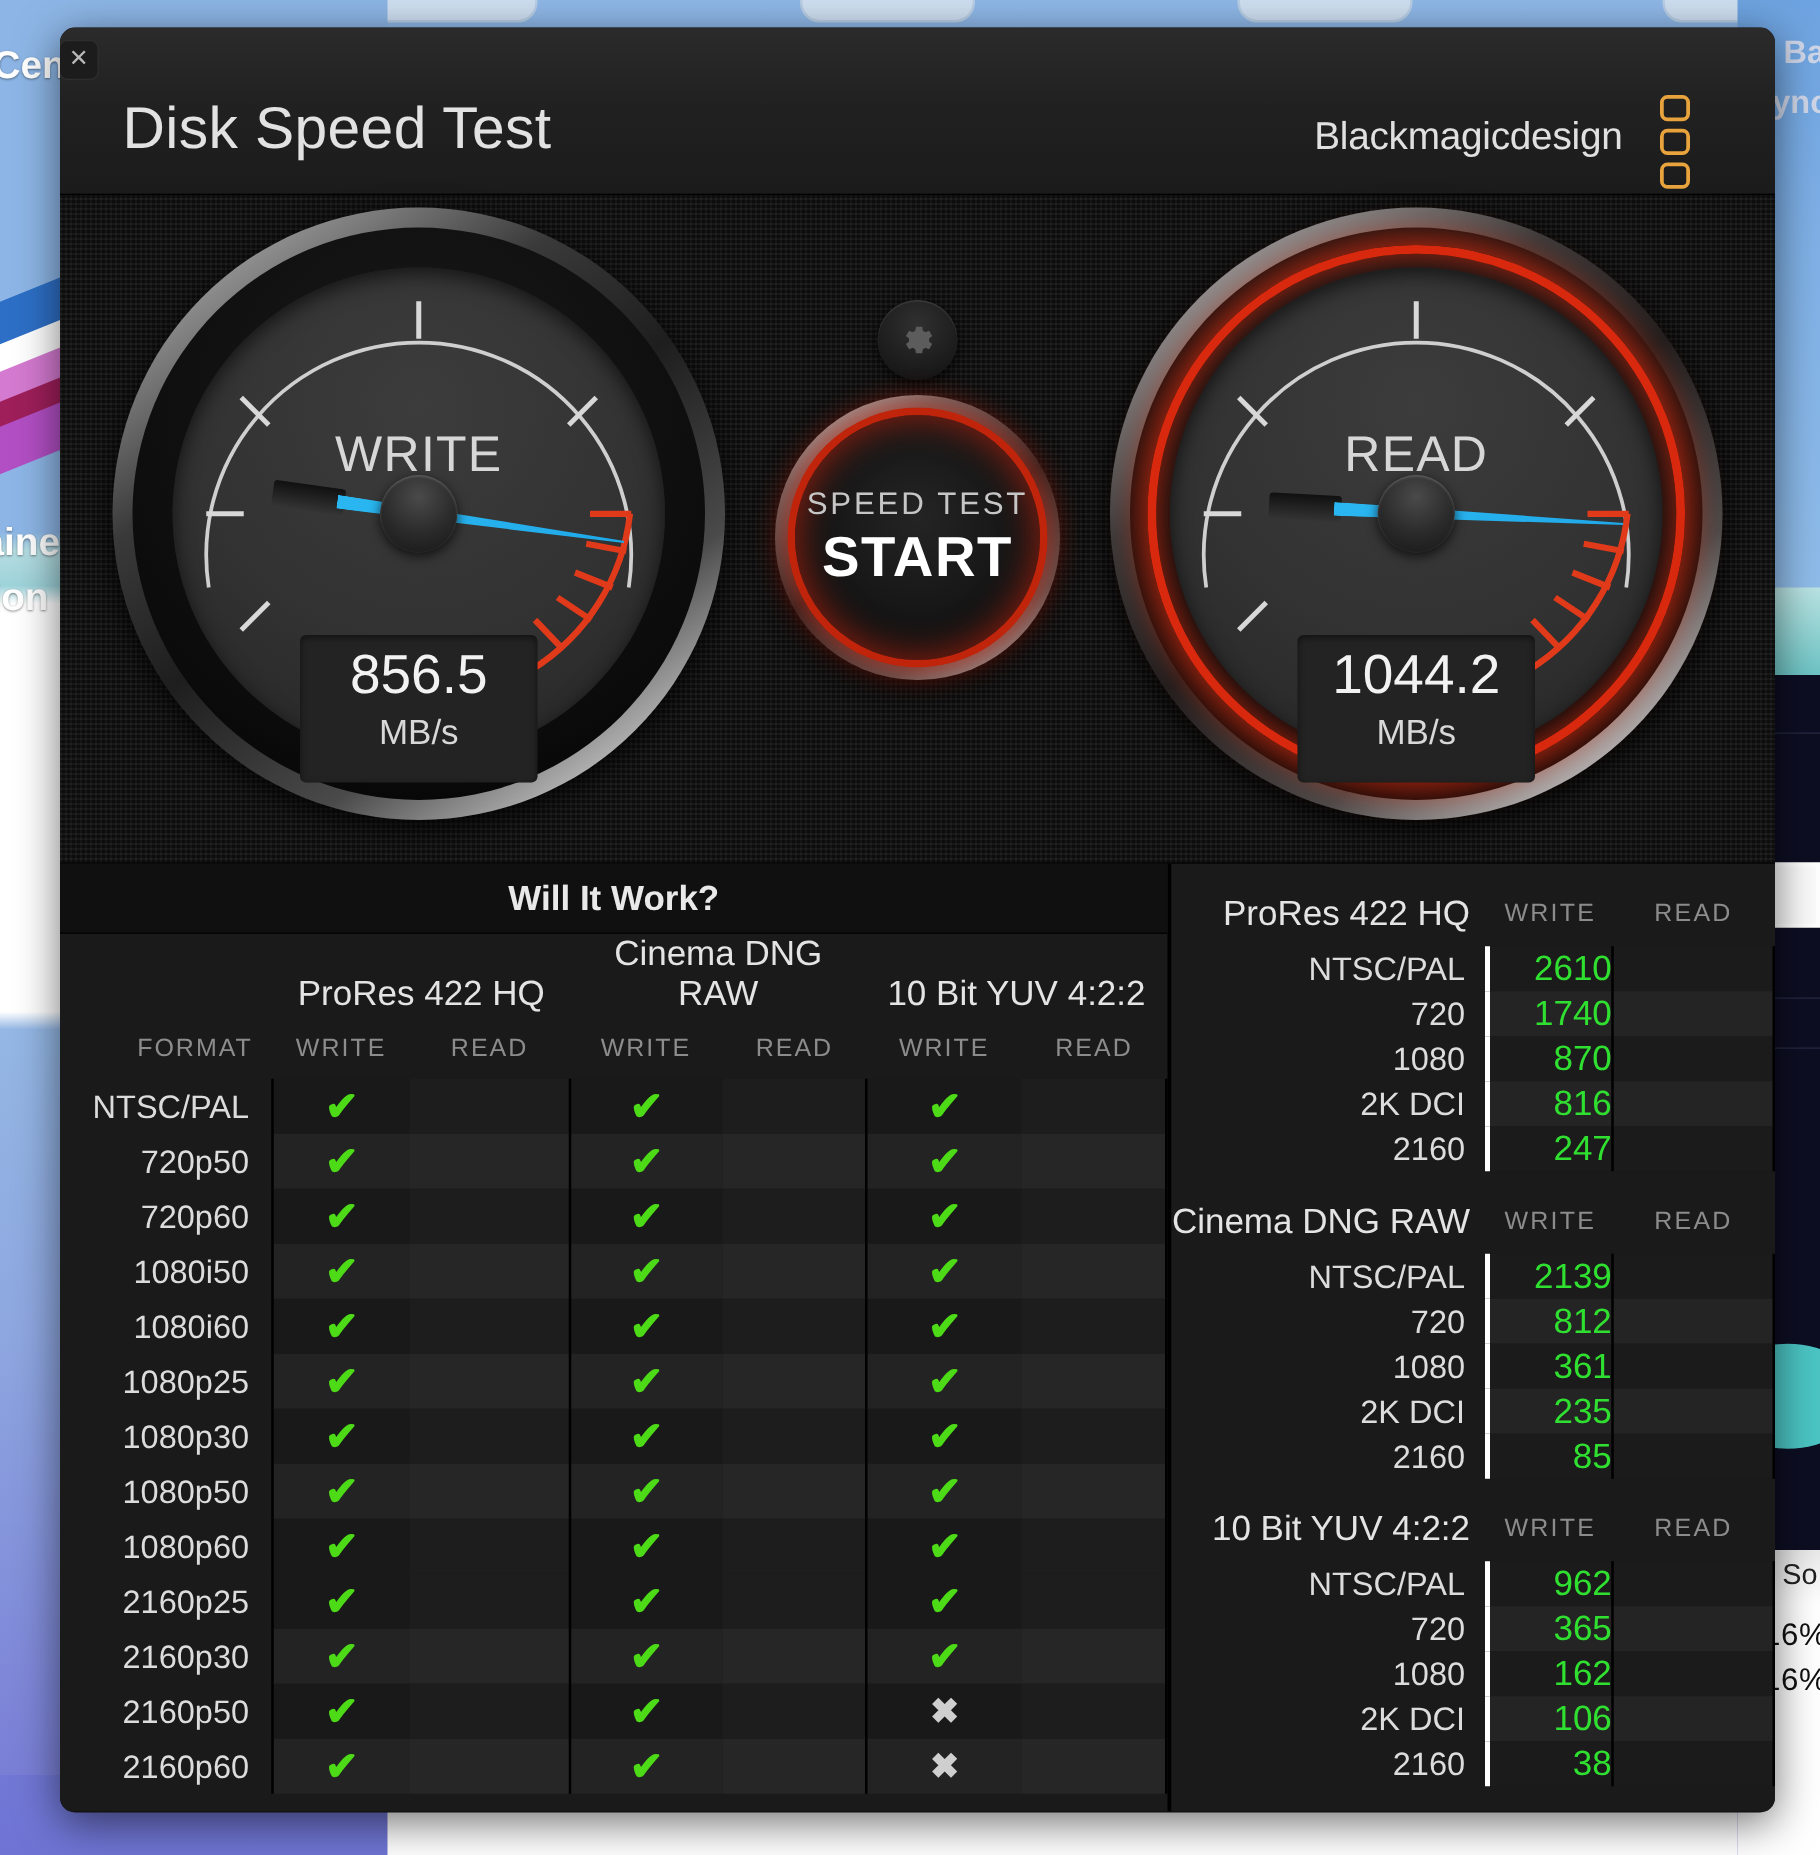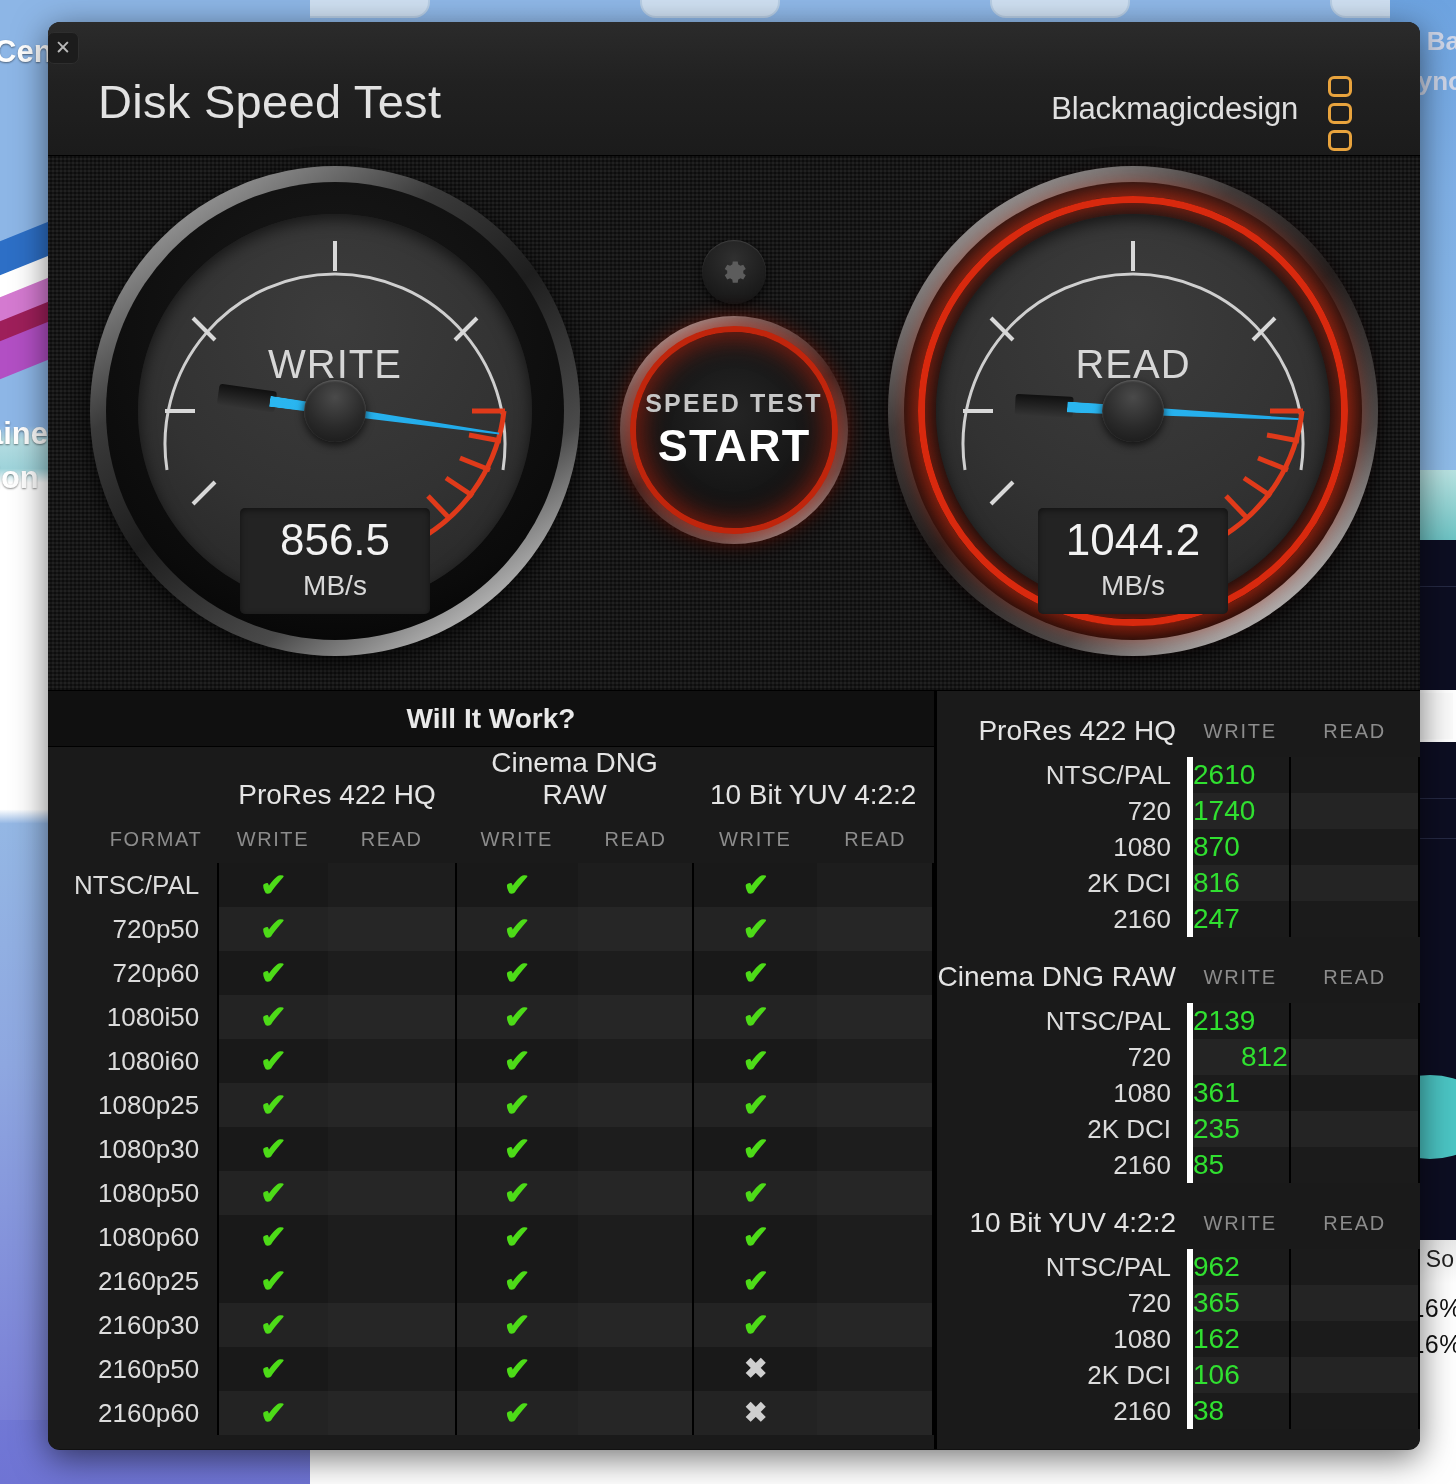--- a/index.html
+++ b/index.html
@@ -237,21 +237,21 @@
     color: #d7d7d7;
     letter-spacing: 1px;
   }
   .g-readout {
     position: absolute;
     left: 50%; top: 294px;
     transform: translateX(-50%);
     width: 190px;
     background: #232323;
     border-radius: 5px;
-    padding: 10px 0 12px;
+    padding: 10px 0 24px;
     text-align: center;
     box-shadow: inset 0 2px 6px rgba(0,0,0,.5);
   }
   .g-value {
     font-size: 44px;
     font-weight: 500;
     color: #f2f2f2;
     line-height: 1;
   }
   .g-unit {
@@ -315,21 +315,21 @@
     border-radius: 50%;
     background: radial-gradient(circle at 50% 42%, #242424 0%, #141414 60%, #090909 100%);
     border: 6px solid #c0250c;
     box-shadow:
       0 0 22px 5px rgba(215,40,16,.6),
       inset 0 0 24px 6px rgba(215,40,16,.5);
     display: flex; flex-direction: column;
     align-items: center; justify-content: center;
   }
   #start-sub {
-    font-size: 25px; font-weight: bold; color: #c6c6c6;
+    font-size: 25px; font-weight: normal; color: #c6c6c6;
     letter-spacing: 2.2px;
   }
   #start-main {
     font-size: 45px; font-weight: bold; color: #fff;
     letter-spacing: 1.2px; margin-top: 2px;
   }
 
   
   #bottom {
     position: relative;
@@ -405,22 +405,22 @@
   }
   .hf-sub {
     font-size: 20px; color: #8c8c8c; letter-spacing: 1.8px;
     text-align: center; height: 52px; font-weight: normal;
   }
   .hf-fmt {
     text-align: right; padding-right: 16px !important;
     font-size: 26px; color: #dcdcdc; height: 36px;
   }
   .hf-val {
-    text-align: left; font-size: 28px; color: #30e030;
-    height: 36px; border-left: 6px solid #ffffff;
+    text-align: right; font-size: 28px; color: #30e030;
+    height: 36px; border-left: 4px solid #ffffff;
   }
   .hf-empty { height: 36px; border-left: 2px solid #000; border-right: 2px solid #000; }
   tr.odd .hf-val, tr.odd .hf-empty { background: #1b1b1b; }
   tr.even .hf-val, tr.even .hf-empty { background: #242424; }
 </style>
 </head>
 <body>
 
 <div id="desktop">
   <div class="bg-top-tab" style="left:290px; width:140px;"></div>

